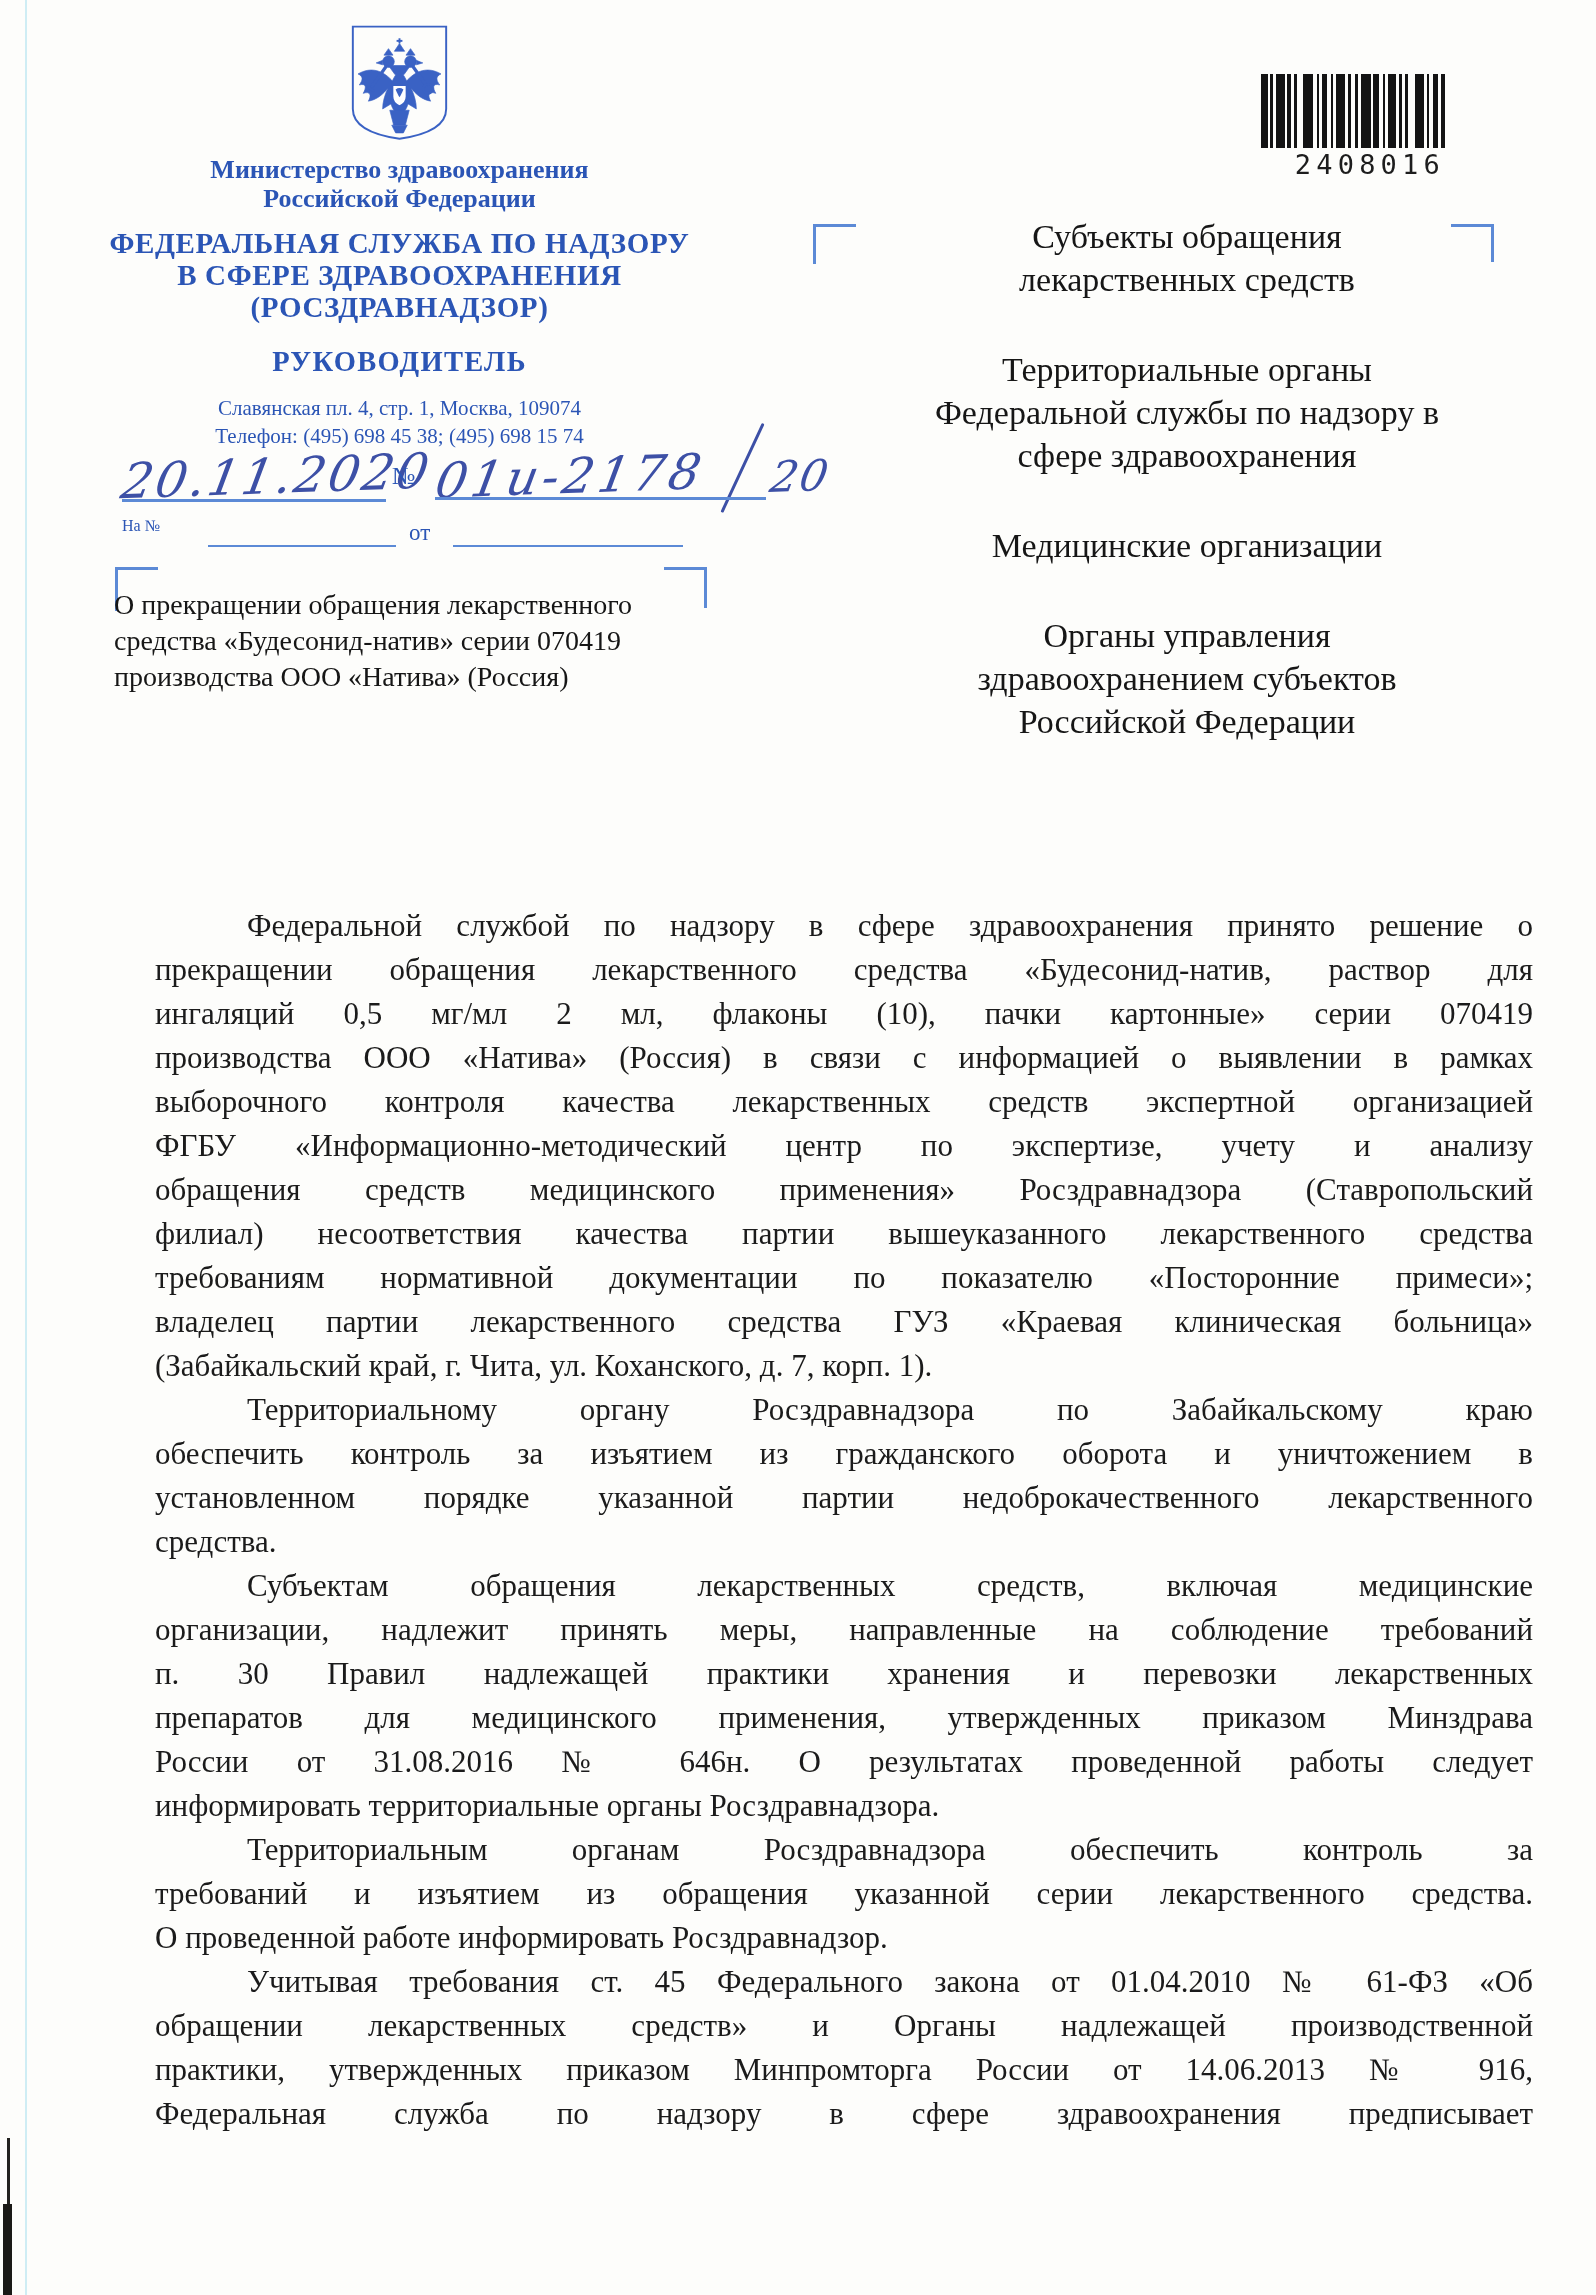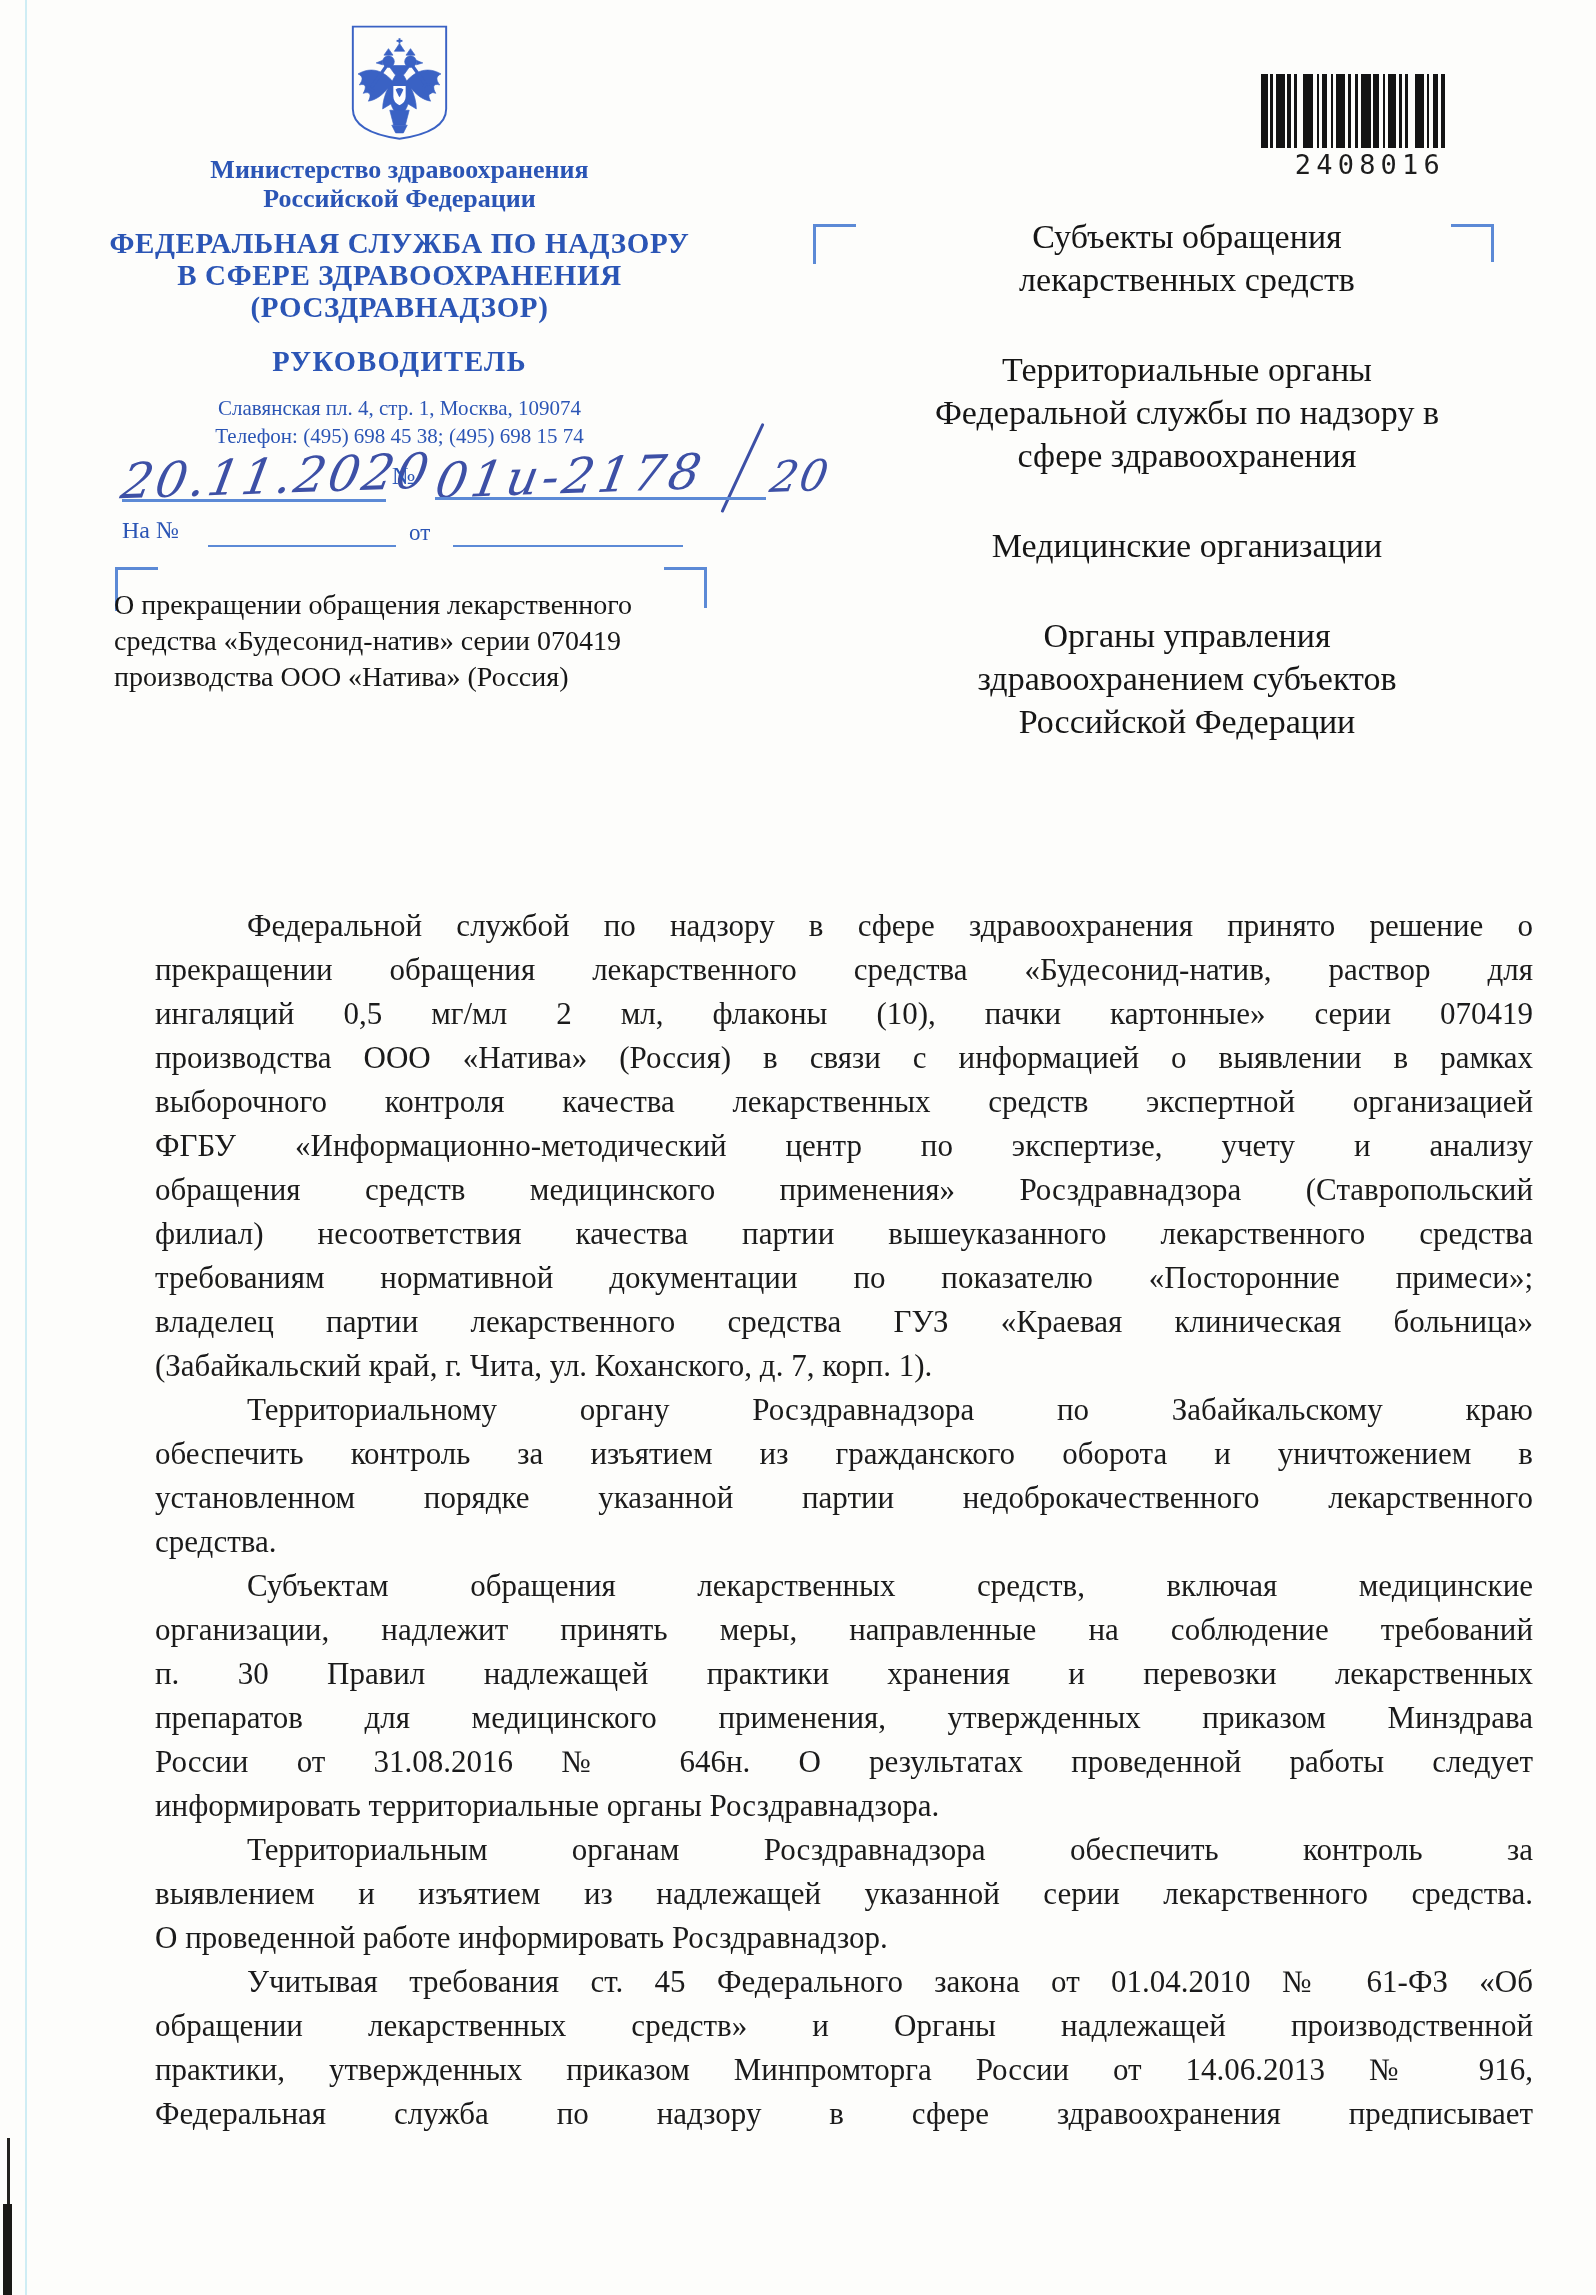--- a/index.html
+++ b/index.html
@@ -31,21 +31,21 @@
   .hw-number { left:437px; top:448px; font-size:49px; letter-spacing:3.9px; }
   .hw-suffix { left:771px; top:451px; font-size:43px; letter-spacing:1.9px; }
   .hw-slash  { position:absolute; left:741px; top:419px; width:3.2px; height:98px;
                background:#3d50a6; transform:rotate(25deg); border-radius:1.9px; }
   .num-sign  { position:absolute; left:392px; top:462px; font-size:24.6px; color:#2b55b5; }
   .blue-rule { position:absolute; height:2.6px; background:#5c8ad6; }
   .rule-date   { left:122px; top:499px; width:264px; }
   .rule-number { left:435px; top:497px; width:331px; }
   .rule-reply-a{ left:208px; top:545px; width:188px; height:1.9px; }
   .rule-reply-b{ left:453px; top:545px; width:230px; height:1.9px; }
-  .reply-label { position:absolute; left:122px; top:517px; font-size:24px; color:#2b55b5; }
+  .reply-label { position:absolute; left:122px; top:517px; font-size:16px; color:#2b55b5; }
   .reply-from  { position:absolute; left:409px; top:520px; font-size:23px; color:#2b55b5; }
 
   
   .bracket { position:absolute; border:0 solid #5c8ad6; }
   .bracket-tl { border-top-width:3.2px; border-left-width:3.2px; }
   .bracket-tr { border-top-width:3.2px; border-right-width:3.2px; }
   .subj-bl { left:115px;  top:567px; width:43px; height:44px; }
   .subj-br { left:664px; top:567px; width:43px; height:41px; }
   .rcpt-bl { left:813px; top:224px; width:43px; height:40px; }
   .rcpt-br { left:1451px; top:224px; width:43px; height:38px; }
@@ -225,21 +225,21 @@
       <div class="body-line">обеспечить контроль за изъятием из гражданского оборота и уничтожением в</div>
       <div class="body-line">установленном порядке указанной партии недоброкачественного лекарственного</div>
       <div class="body-line para-end">средства.</div>
       <div class="body-line first-line">Субъектам обращения лекарственных средств, включая медицинские</div>
       <div class="body-line">организации, надлежит принять меры, направленные на соблюдение требований</div>
       <div class="body-line">п. 30 Правил надлежащей практики хранения и перевозки лекарственных</div>
       <div class="body-line">препаратов для медицинского применения, утвержденных приказом Минздрава</div>
       <div class="body-line">России от 31.08.2016 № 646н. О результатах проведенной работы следует</div>
       <div class="body-line para-end">информировать территориальные органы Росздравнадзора.</div>
       <div class="body-line first-line">Территориальным органам Росздравнадзора обеспечить контроль за</div>
-      <div class="body-line">выявлением и изъятием из надлежащей указанной серии лекарственного средства.</div>
+      <div class="body-line">требований и изъятием из обращения указанной серии лекарственного средства.</div>
       <div class="body-line para-end">О проведенной работе информировать Росздравнадзор.</div>
       <div class="body-line first-line">Учитывая требования ст. 45 Федерального закона от 01.04.2010 № 61-ФЗ «Об</div>
       <div class="body-line">обращении лекарственных средств» и Органы надлежащей производственной</div>
       <div class="body-line">практики, утвержденных приказом Минпромторга России от 14.06.2013 № 916,</div>
       <div class="body-line">Федеральная служба по надзору в сфере здравоохранения предписывает</div>
     </div>
 
 </div>
 
 

